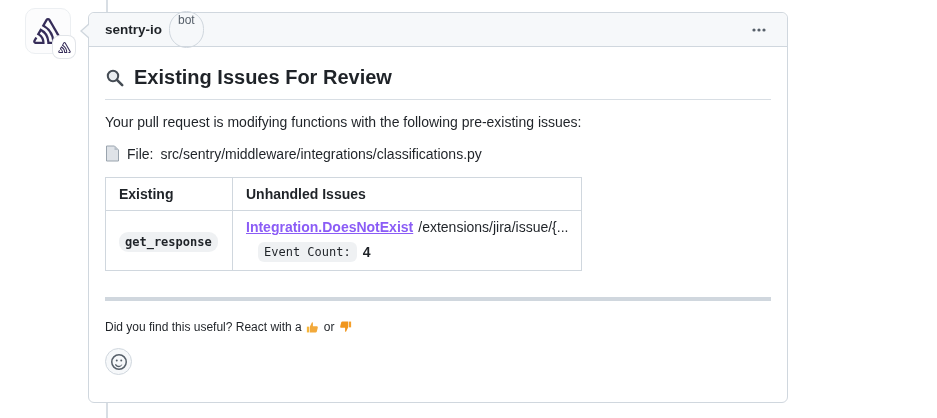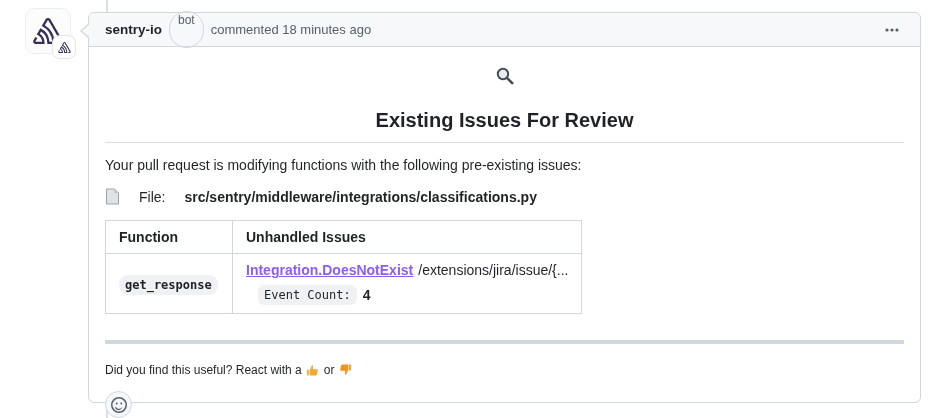--- a/index.html
+++ b/index.html
@@ -28,21 +28,21 @@
   .avatar svg { width: 30px; height: 26px; }
   .avatar-badge {
     position: absolute; right: -5px; bottom: -5px; width: 22px; height: 22px;
     background: #ffffff; border-radius: 7px; box-shadow: 0 0 0 1px #e2e5e9;
     display: flex; align-items: center; justify-content: center;
   }
   .avatar-badge svg { width: 13px; height: 11px; }
 
   
   .comment-card {
-    position: absolute; left: 88px; top: 12px; width: 833px; height: 391px;
+    position: absolute; left: 88px; top: 12px; width: 700px; height: 391px;
     background: #ffffff; border: 1px solid #d0d7de; border-radius: 6px;
     box-sizing: border-box; z-index: 1;
   }
   .comment-card .tail-border {
     position: absolute; top: 10px; left: -9px; width: 0; height: 0;
     border-style: solid; border-width: 8px 9px 8px 0;
     border-color: transparent #d0d7de transparent transparent;
   }
   .comment-card .tail-fill {
     position: absolute; top: 11px; left: -7px; width: 0; height: 0;
@@ -64,31 +64,31 @@
   }
   .kebab-btn {
     margin-left: auto; background: transparent; border: none; padding: 4px;
     cursor: pointer; display: flex; align-items: center; color: #57606a;
   }
 
   
   .comment-body { padding: 14px 16px 16px; font-size: 14px; }
 
   .issues-title {
-    display: flex; align-items: center; gap: 23px;
+    display: flex; align-items: center; gap: 9px;
     font-size: 20px; font-weight: 700; color: #1f2328;
-    margin: 5px 0 14px; padding-bottom: 10px; border-bottom: 1px solid #d8dee4; flex-direction: column;
+    margin: 5px 0 14px; padding-bottom: 10px; border-bottom: 1px solid #d8dee4;
   }
   .issues-title svg { width: 20px; height: 20px; }
 
   .intro-text { margin: 0 0 15px; }
 
-  .file-line { margin: 0 0 15px; display: flex; align-items: center; gap: 19px; }
+  .file-line { margin: 0 0 15px; display: flex; align-items: center; gap: 7px; }
   .file-line svg { width: 15px; height: 17px; }
-  .file-path { font-weight: 700; text-align: center; }
+  .file-path { font-weight: 400; text-align: center; }
 
   table.issues-table { border-collapse: collapse; font-size: 14px; }
   .issues-table th, .issues-table td {
     border: 1px solid #d0d7de; text-align: left; vertical-align: middle;
   }
   .issues-table th { font-weight: 600; padding: 8px 13px; }
   .issues-table td { padding: 8px 13px; }
   .col-function { width: 100px; }
   .col-issue { width: 320px; }
 
@@ -142,21 +142,20 @@
     </span>
   </div>
 
   <div class="comment-card">
     <div class="tail-border"></div>
     <div class="tail-fill"></div>
 
     <div class="comment-header">
       <span class="author-login">sentry-io</span>
       <span class="bot-badge">bot</span>
-      <span class="timestamp">commented 18 minutes ago</span>
       <button class="kebab-btn">
         <span style="display:flex;">
           <svg viewBox="0 0 16 16" width="16" height="16" aria-hidden="true">
             <circle cx="3" cy="8" r="1.6" fill="#57606a"></circle>
             <circle cx="8" cy="8" r="1.6" fill="#57606a"></circle>
             <circle cx="13" cy="8" r="1.6" fill="#57606a"></circle>
           </svg>
         </span>
       </button>
     </div>
@@ -182,21 +181,21 @@
             <path d="M9.5 1v4h4z" fill="#b8c0c9"></path>
           </svg>
         </span>
         <span>File:</span>
         <span class="file-path">src/sentry/middleware/integrations/classifications.py</span>
       </div>
 
       <table class="issues-table">
         <thead>
           <tr>
-            <th class="col-function">Function</th>
+            <th class="col-function">Existing</th>
             <th class="col-issue">Unhandled Issues</th>
           </tr>
         </thead>
         <tbody>
           <tr>
             <td>
               <span class="code-chip fn-chip">get_response</span>
             </td>
             <td>
               <div class="issue-line">

